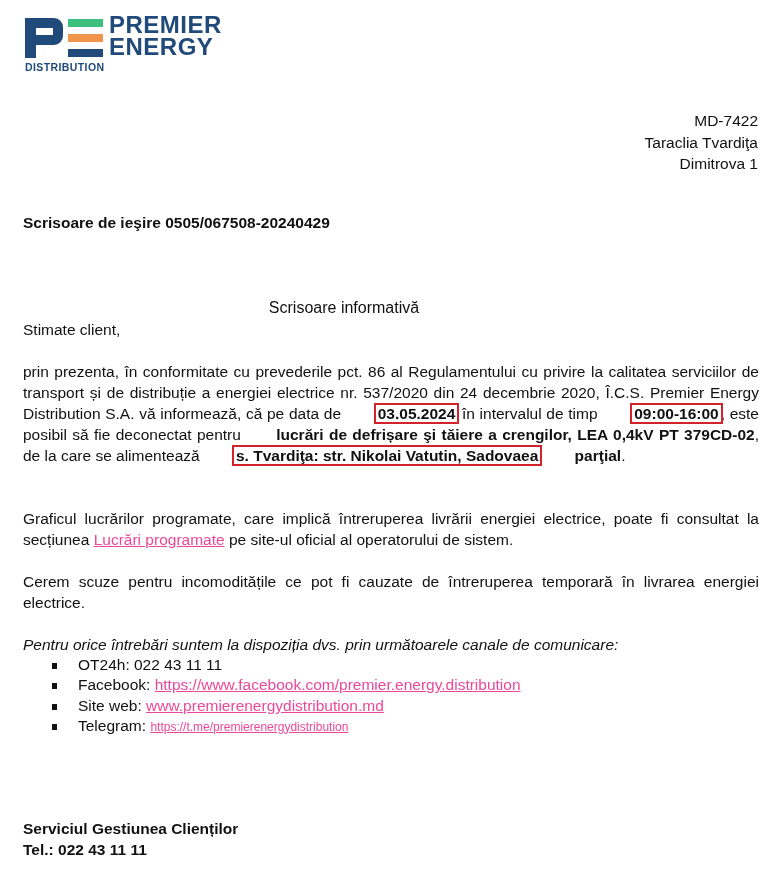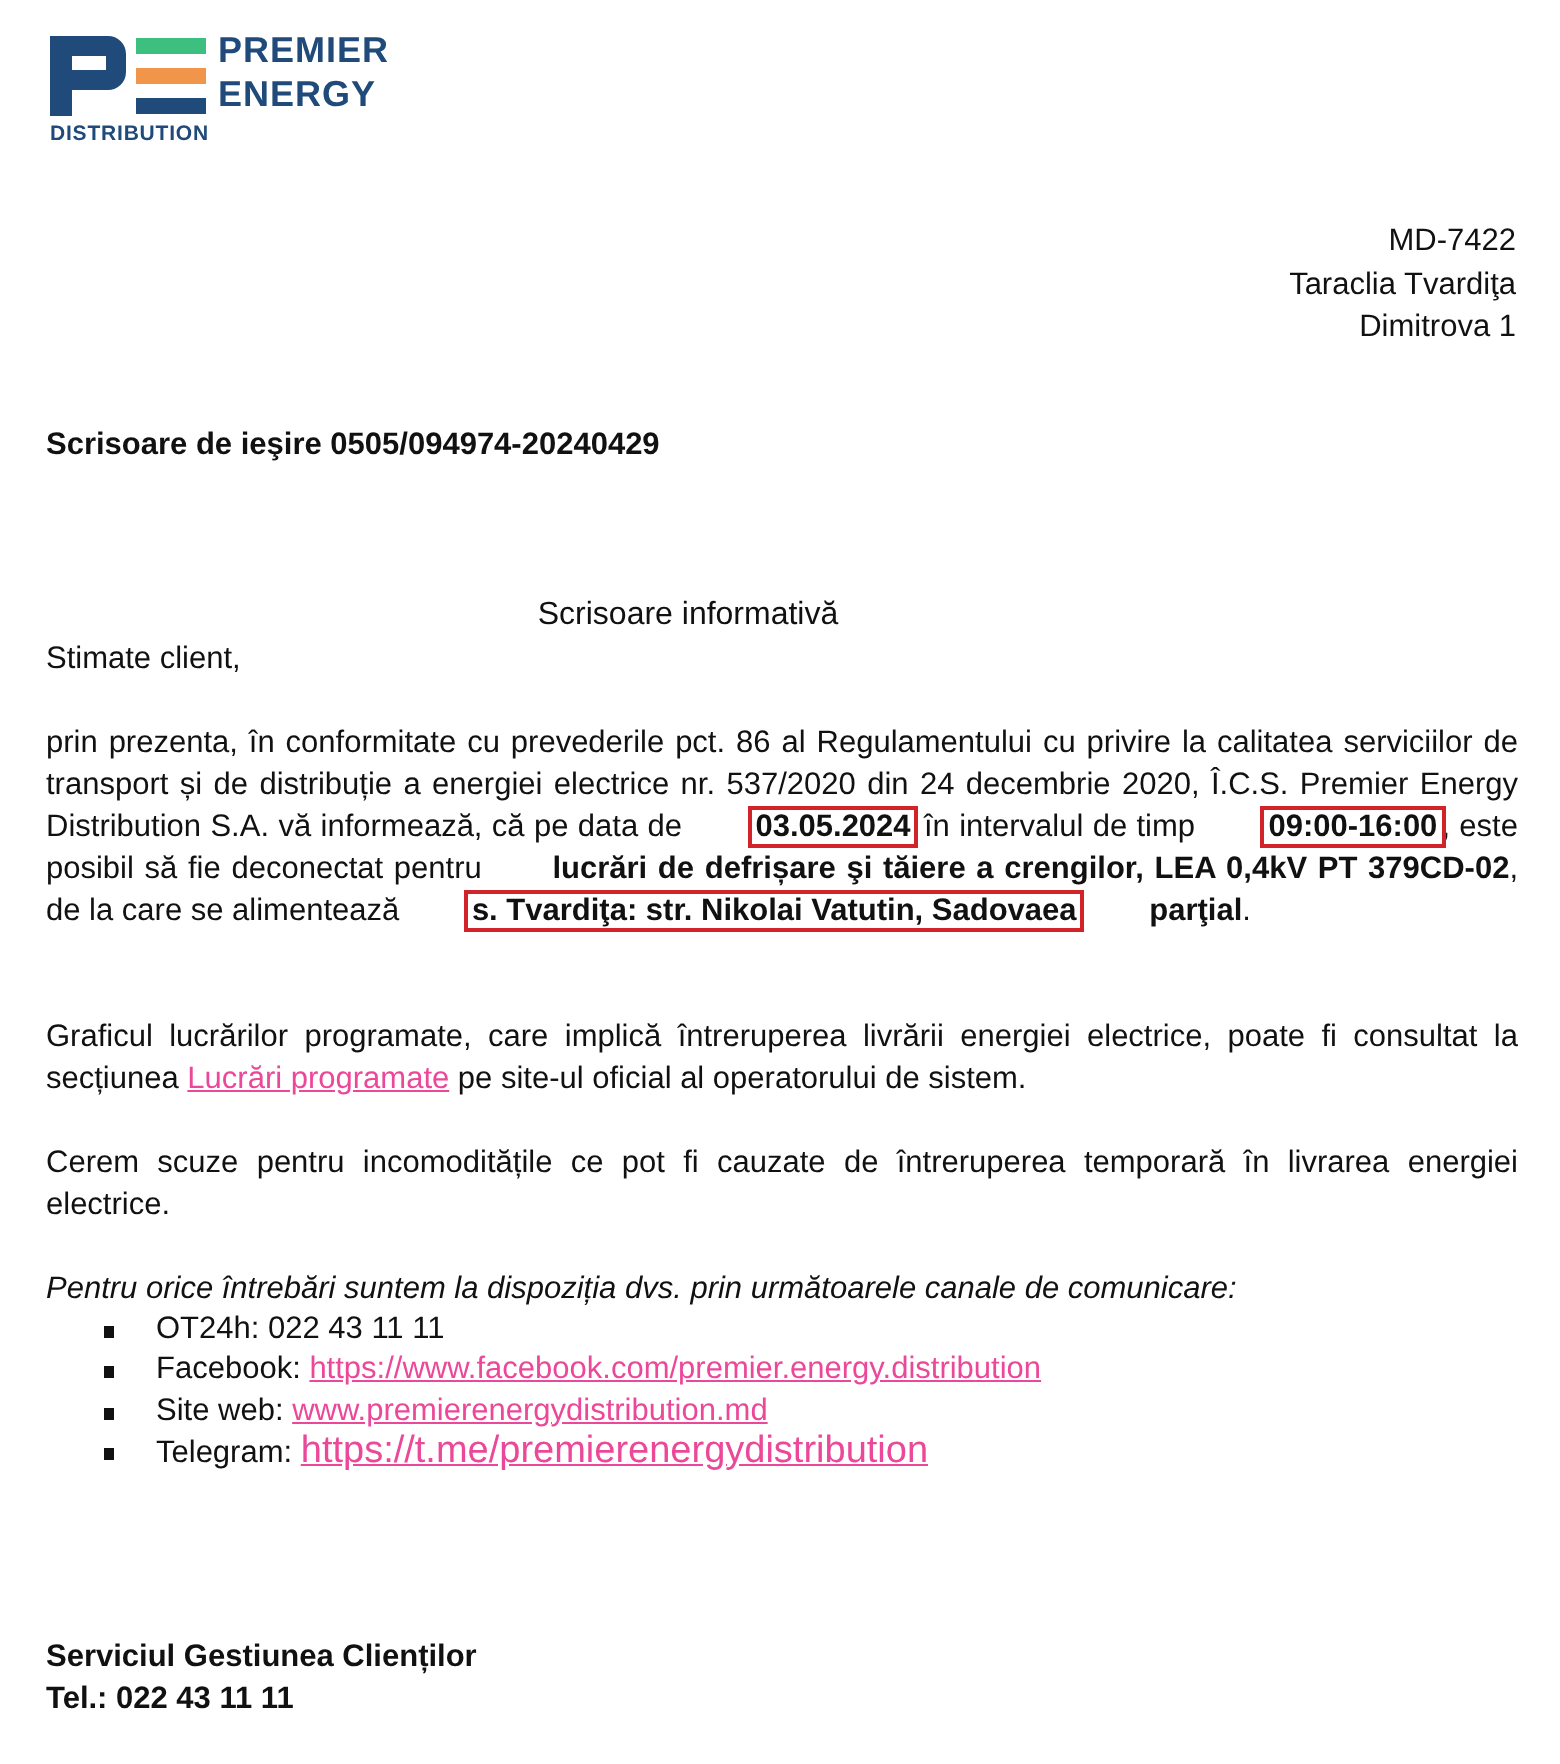--- a/index.html
+++ b/index.html
@@ -10,21 +10,21 @@
     .logo { position: absolute; left: 25px; top: 14px; width: 240px; height: 58px; }
     .logo-p { position: absolute; left: 0; top: 4px; width: 38px; height: 40px; }
     .logo-p .stem { position: absolute; left: 0; top: 0; width: 11px; height: 40px; background: #1f4a7a; }
     .logo-p .bowl { position: absolute; left: 0; top: 0; width: 38px; height: 27px; border: 10px solid #1f4a7a; border-radius: 0 9px 9px 0; }
     .logo-bars { position: absolute; left: 43px; top: 5px; width: 35px; }
     .logo-bars div { height: 8px; margin-bottom: 7px; }
     .bar-green { background: #3dbf7f; }
     .bar-orange { background: #f0954a; }
     .bar-blue { background: #1f4a7a; }
     .logo-dist { position: absolute; left: 0; top: 47px; font-weight: bold; font-size: 10.5px; letter-spacing: 0.4px; color: #1f4a7a; }
-    .logo-word { position: absolute; left: 84px; top: 0px; font-weight: bold; font-size: 18px; line-height: 22px; color: #1f4a7a; letter-spacing: 0.5px; }
+    .logo-word { position: absolute; left: 84px; top: 0px; font-weight: bold; font-size: 24px; line-height: 22px; color: #1f4a7a; letter-spacing: 0.5px; }
 
     
     .recipient { position: absolute; right: 22px; top: 110px; text-align: right; font-size: 15.5px; line-height: 21.5px; }
     .recipient .r-name { font-weight: bold; }
 
     .ref { position: absolute; left: 23px; top: 214px; font-weight: bold; font-size: 15.5px; }
 
     .subject { position: absolute; left: 0; width: 688px; top: 299px; text-align: center; font-size: 16px; }
     .greeting { position: absolute; left: 23px; top: 321px; font-size: 15.5px; }
 
@@ -33,21 +33,21 @@
     .p2 { top: 508px; }
     .p3 { top: 571px; }
     .p4 { top: 634px; font-style: italic; }
     b { font-weight: bold; margin-left: 30px; }
     .hl { outline: 2.5px solid #d2232a; outline-offset: 0px; padding: 0 2px; }
     a { color: #ec4899; text-decoration: underline; }
 
     .contacts { position: absolute; left: 50px; top: 655px; list-style: none; font-size: 15.5px; line-height: 20.3px; }
     .contacts li { position: relative; padding-left: 28px; }
     .contacts li::before { content: ""; position: absolute; left: 2px; top: 8px; width: 5px; height: 6px; background: #111; }
-    .contacts li.tg a { font-size: 19px; text-decoration: underline; }
+    .contacts li.tg a { font-size: 12px; text-decoration: underline; }
 
     .signature { position: absolute; left: 23px; top: 818px; font-weight: bold; font-size: 15.5px; line-height: 21px; }
   </style>
 </head>
 <body>
 
 <div class="logo">
   <div class="logo-p">
     <div class="stem"></div>
     <div class="bowl"></div>
@@ -63,21 +63,21 @@
     <div>ENERGY</div>
   </div>
 </div>
 
 <div class="recipient">
   <div>MD-7422</div>
   <div>Taraclia Tvardiţa</div>
   <div>Dimitrova 1</div>
 </div>
 
-<div class="ref">Scrisoare de ieşire 0505/094974-20240429</div>
+<div class="ref">Scrisoare de ieşire 0505/067508-20240429</div>
 
 <div class="subject">Scrisoare informativă</div>
 <div class="greeting">Stimate client,</div>
 
 <div class="para p1"><span>prin prezenta, în conformitate cu prevederile pct. 86 al Regulamentului cu privire la calitatea serviciilor de transport și de distribuție a energiei electrice nr. 537/2020 din 24 decembrie 2020, Î.C.S. Premier Energy Distribution S.A. vă informează, că pe data de </span><b class="hl">03.05.2024</b><span> în intervalul de timp </span><b class="hl">09:00-16:00</b><span>, este posibil să fie deconectat pentru </span><b>lucrări de defrișare şi tăiere a crengilor, LEA 0,4kV PT 379CD-02</b><span>, de la care se alimentează </span><b class="hl">s. Tvardiţa: str. Nikolai Vatutin, Sadovaea</b> <b>parţial</b><span>.</span></div>
 
 <div class="para p2"><span>Graficul lucrărilor programate, care implică întreruperea livrării energiei electrice, poate fi consultat la secțiunea </span><a href="#">Lucrări programate</a><span> pe site-ul oficial al operatorului de sistem.</span></div>
 
 <div class="para p3">Cerem scuze pentru incomoditățile ce pot fi cauzate de întreruperea temporară în livrarea energiei electrice.</div>
 

